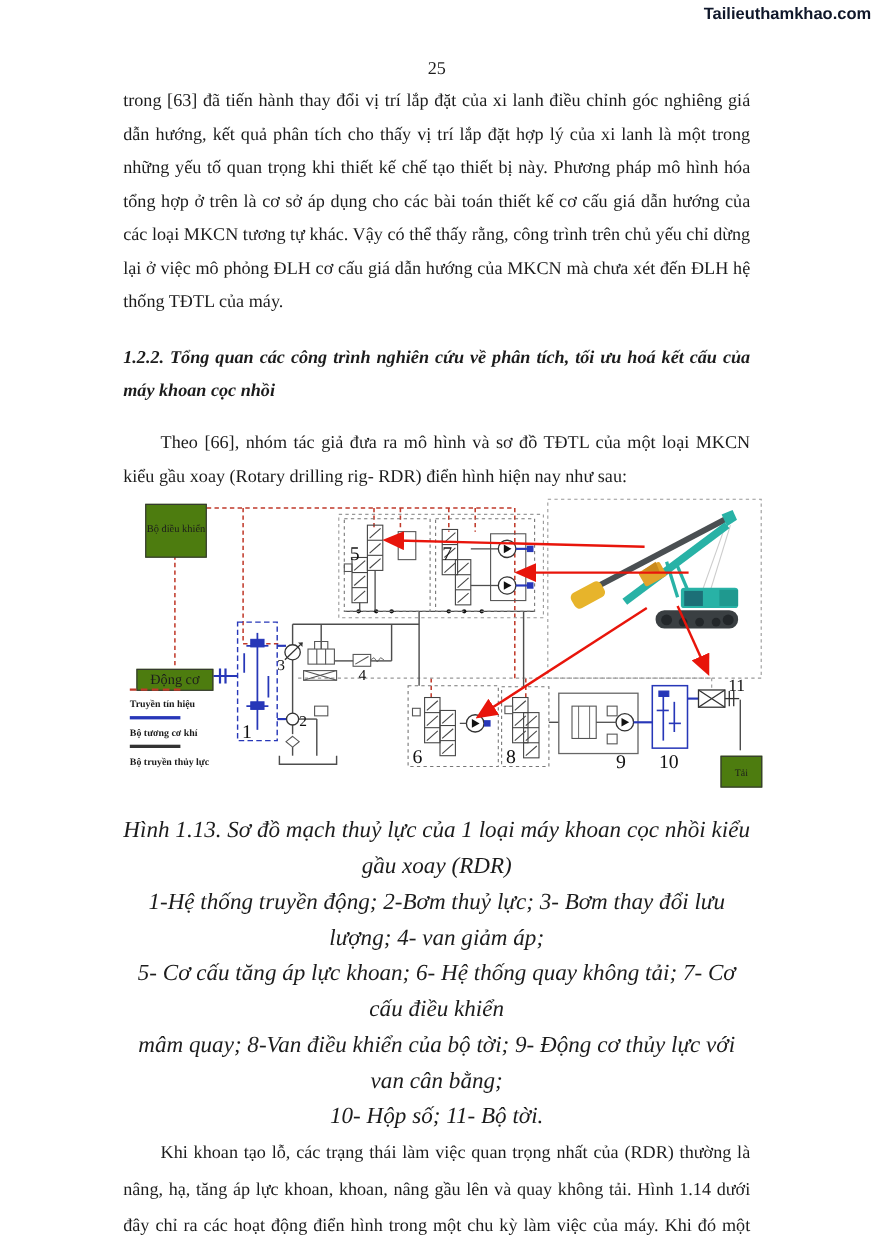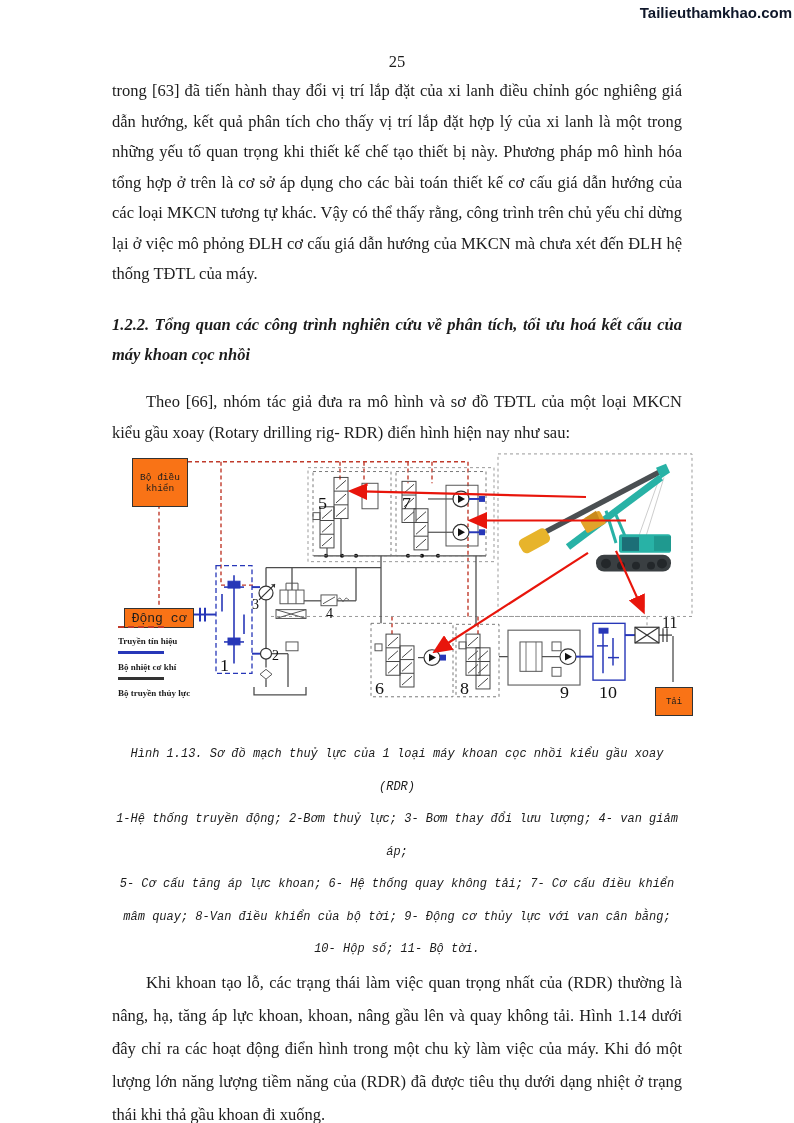--- a/index.html
+++ b/index.html
@@ -15,35 +15,35 @@
   .pageno{position:absolute;top:52px;left:0;width:100%;text-align:center;font-size:16.5px;}
   .content{margin:0 112px;width:570px;}
   .para{font-size:16.5px;line-height:30.5px;text-align:justify;margin:0;}
   .para1{padding-top:76px;}
   .heading{font-size:16.5px;line-height:30.5px;text-align:justify;font-weight:bold;font-style:italic;margin-top:20px;}
   .para2{margin-top:2px;text-indent:34px;}
   .para3{margin-top:0;text-indent:34px;line-height:33px;}
   .figure{position:relative;width:580px;height:284px;margin:2px 0 0 4px;}
   .figure svg{position:absolute;left:0;top:0;}
   .figlabel{
-    position:absolute;font-family:Liberation Mono, monospace;
+    position:absolute;font-family:Liberation Serif, serif;
     color:#1c1c1c;display:flex;align-items:center;justify-content:center;text-align:center;
-    background:#f97316;
+    background:#4d7c0f;
   }
   .ctrl-box{left:16px;top:8px;width:54px;height:47px;border:1.6px solid #333;font-size:9.5px;line-height:11px;}
   .engine-box{left:8px;top:158px;width:68px;height:18px;border:1px solid #333;font-size:13px;}
   .load-box{left:539px;top:237px;width:36px;height:27px;border:1px solid #333;font-size:9px;}
   .legend{position:absolute;left:2px;top:176px;width:96px;}
   .legend-item{margin-bottom:3px;font-weight:bold;}
   .legend-swatch{display:block;width:46px;height:0;margin-bottom:2px;}
   .sw-signal{border-top:2px dashed #c03a2b;}
   .sw-mech{border-top:3px solid #2737b8;}
   .sw-hyd{border-top:3px solid #333;}
   .legend-label{font-size:9px;line-height:10px;color:#1c1c1c;}
-  .caption{margin-top:4px;text-align:center;font-style:italic;font-size:12px;line-height:32.5px;font-family:Liberation Mono, monospace;}
+  .caption{margin-top:4px;text-align:center;font-style:italic;font-size:21px;line-height:32.5px;}
 </style>
 </head>
 <body>
 
 <div class="page">
 
   <div class="watermark">Tailieuthamkhao.com</div>
   <div class="pageno">25</div>
 
   <div class="content">
@@ -288,21 +288,21 @@
       <div class="figlabel engine-box">Động cơ</div>
       <div class="figlabel load-box">Tải</div>
 
       <div class="legend">
         <div class="legend-item">
           <span class="legend-swatch sw-signal"></span>
           <span class="legend-label">Truyền tín hiệu</span>
         </div>
         <div class="legend-item">
           <span class="legend-swatch sw-mech"></span>
-          <span class="legend-label">Bộ nhiệt cơ khí</span>
+          <span class="legend-label">Bộ tương cơ khí</span>
         </div>
         <div class="legend-item">
           <span class="legend-swatch sw-hyd"></span>
           <span class="legend-label">Bộ truyền thủy lực</span>
         </div>
       </div>
     </div>
 
     <div class="caption">
       <div>Hình 1.13. Sơ đồ mạch thuỷ lực của 1 loại máy khoan cọc nhồi kiểu gầu xoay (RDR)</div>

